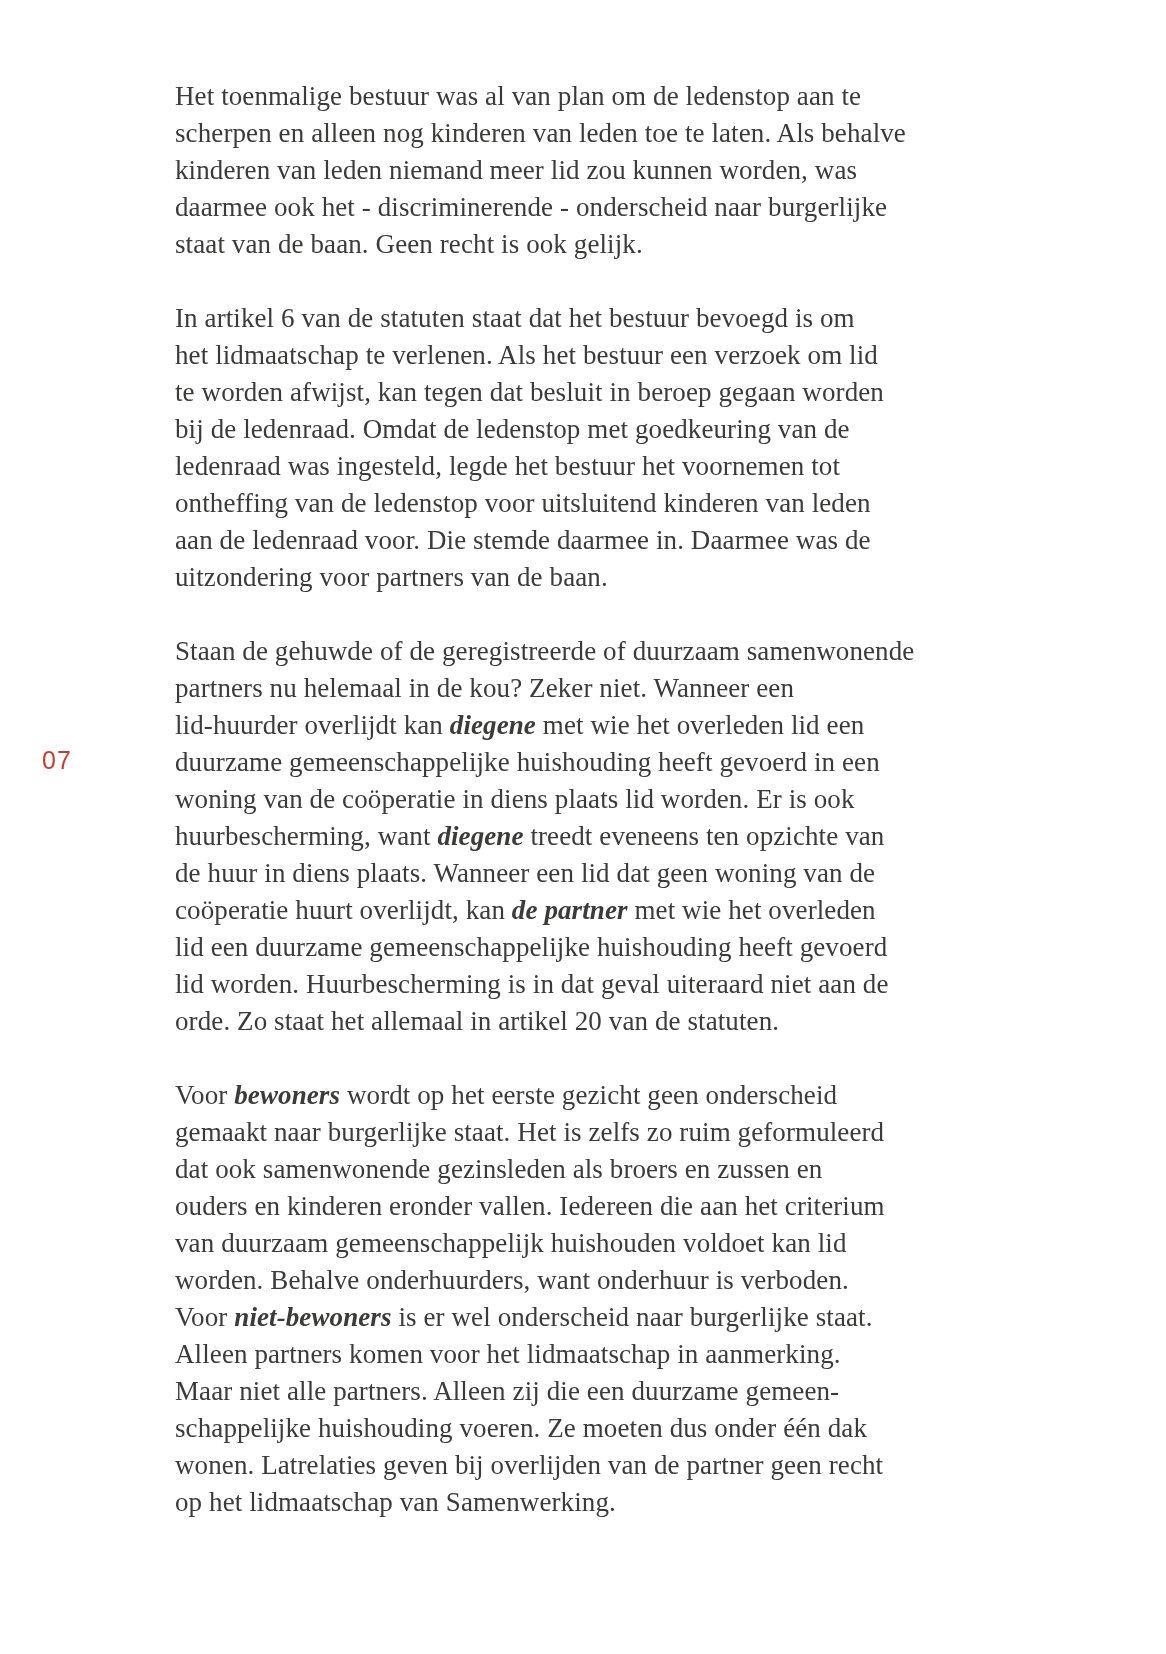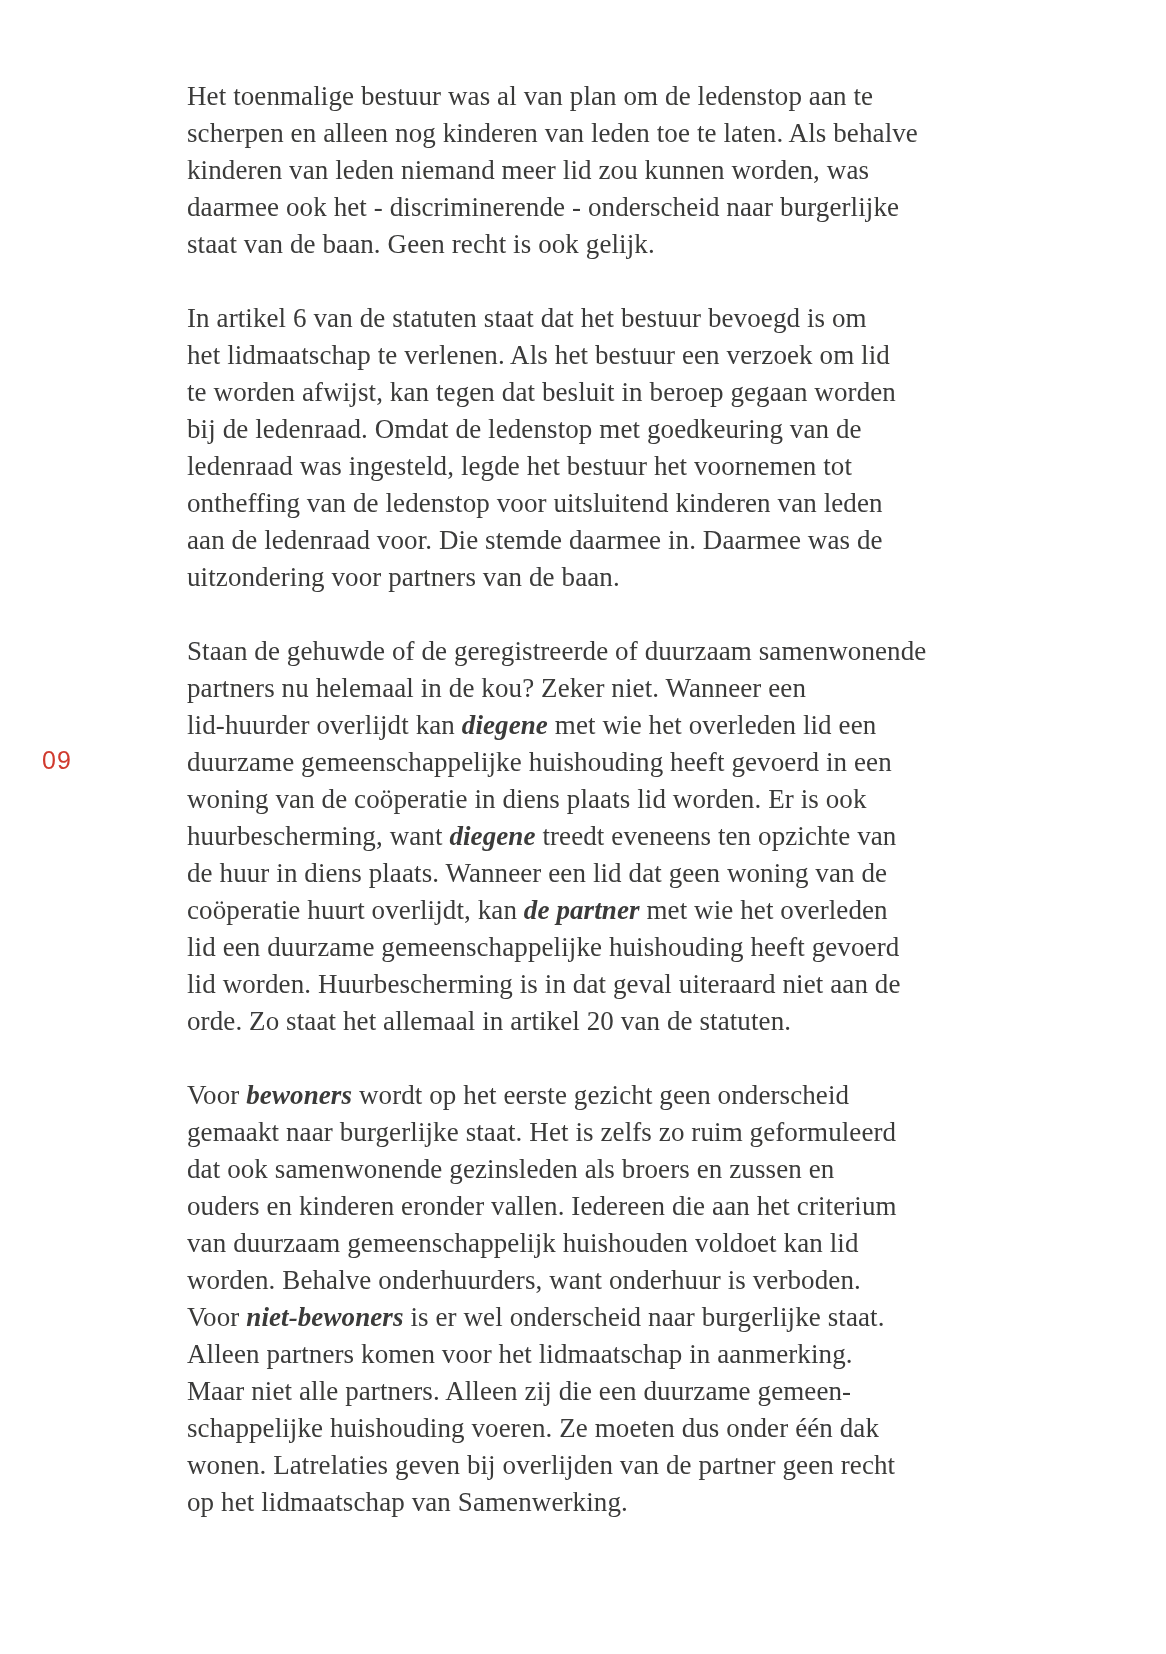--- a/index.html
+++ b/index.html
@@ -30,34 +30,34 @@
     left: 171px;
     top: 78px;
     width: 830px;
     white-space: nowrap;
     color: #3b3b3a;
     font-size: 27px;
     line-height: 37px;
     letter-spacing: 0.1px;
   }
   .article p {
-    margin: 0 0 37px 16px;
+    margin: 0 0 37px 4px;
   }
   .article p:last-child {
     margin-bottom: 0;
   }
   .article strong em,
   .article em strong {
     font-weight: bold;
   }
 </style>
 </head>
 <body>
 
 <div class="page">
-  <div class="page-number">09</div>
+  <div class="page-number">07</div>
   <main class="article">
       <p>Het toenmalige bestuur was al van plan om de ledenstop aan te<br>scherpen en alleen nog kinderen van leden toe te laten. Als behalve<br>kinderen van leden niemand meer lid zou kunnen worden, was<br>daarmee ook het - discriminerende - onderscheid naar burgerlijke<br>staat van de baan. Geen recht is ook gelijk.</p>
       <p>In artikel 6 van de statuten staat dat het bestuur bevoegd is om<br>het lidmaatschap te verlenen. Als het bestuur een verzoek om lid<br>te worden afwijst, kan tegen dat besluit in beroep gegaan worden<br>bij de ledenraad. Omdat de ledenstop met goedkeuring van de<br>ledenraad was ingesteld, legde het bestuur het voornemen tot<br>ontheffing van de ledenstop voor uitsluitend kinderen van leden<br>aan de ledenraad voor. Die stemde daarmee in. Daarmee was de<br>uitzondering voor partners van de baan.</p>
       <p>Staan de gehuwde of de geregistreerde of duurzaam samenwonende<br>partners nu helemaal in de kou? Zeker niet. Wanneer een<br>lid-huurder overlijdt kan <strong><em>diegene</em></strong> met wie het overleden lid een<br>duurzame gemeenschappelijke huishouding heeft gevoerd in een<br>woning van de coöperatie in diens plaats lid worden. Er is ook<br>huurbescherming, want <strong><em>diegene</em></strong> treedt eveneens ten opzichte van<br>de huur in diens plaats. Wanneer een lid dat geen woning van de<br>coöperatie huurt overlijdt, kan <strong><em>de partner</em></strong> met wie het overleden<br>lid een duurzame gemeenschappelijke huishouding heeft gevoerd<br>lid worden. Huurbescherming is in dat geval uiteraard niet aan de<br>orde. Zo staat het allemaal in artikel 20 van de statuten.</p>
       <p>Voor <strong><em>bewoners</em></strong> wordt op het eerste gezicht geen onderscheid<br>gemaakt naar burgerlijke staat. Het is zelfs zo ruim geformuleerd<br>dat ook samenwonende gezinsleden als broers en zussen en<br>ouders en kinderen eronder vallen. Iedereen die aan het criterium<br>van duurzaam gemeenschappelijk huishouden voldoet kan lid<br>worden. Behalve onderhuurders, want onderhuur is verboden.<br>Voor <strong><em>niet-bewoners</em></strong> is er wel onderscheid naar burgerlijke staat.<br>Alleen partners komen voor het lidmaatschap in aanmerking.<br>Maar niet alle partners. Alleen zij die een duurzame gemeen-<br>schappelijke huishouding voeren. Ze moeten dus onder één dak<br>wonen. Latrelaties geven bij overlijden van de partner geen recht<br>op het lidmaatschap van Samenwerking.</p>
     </main>
 </div>
 
 </body></html>

